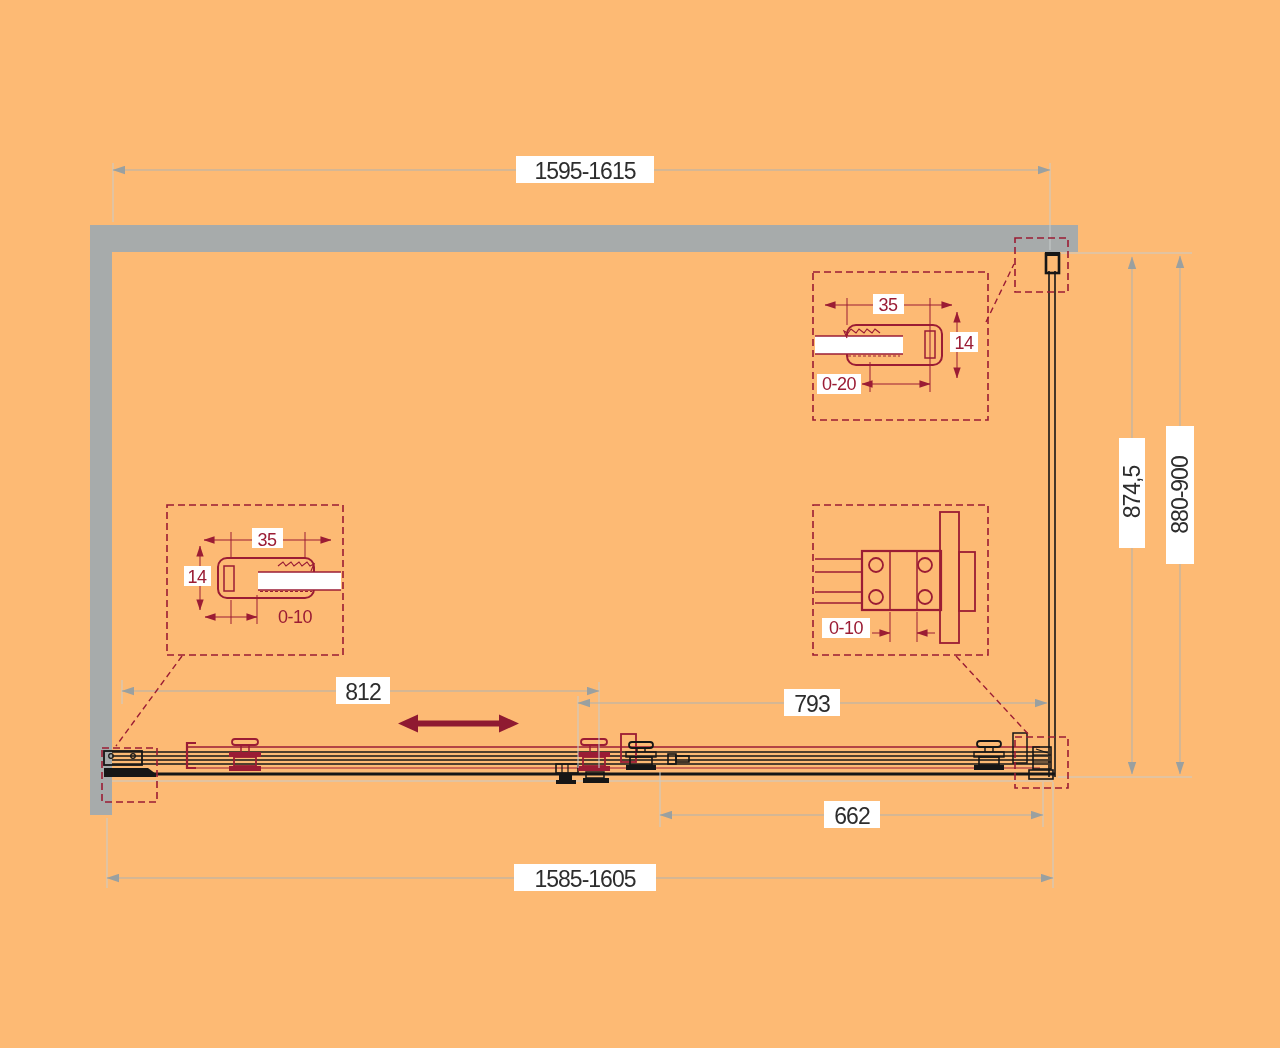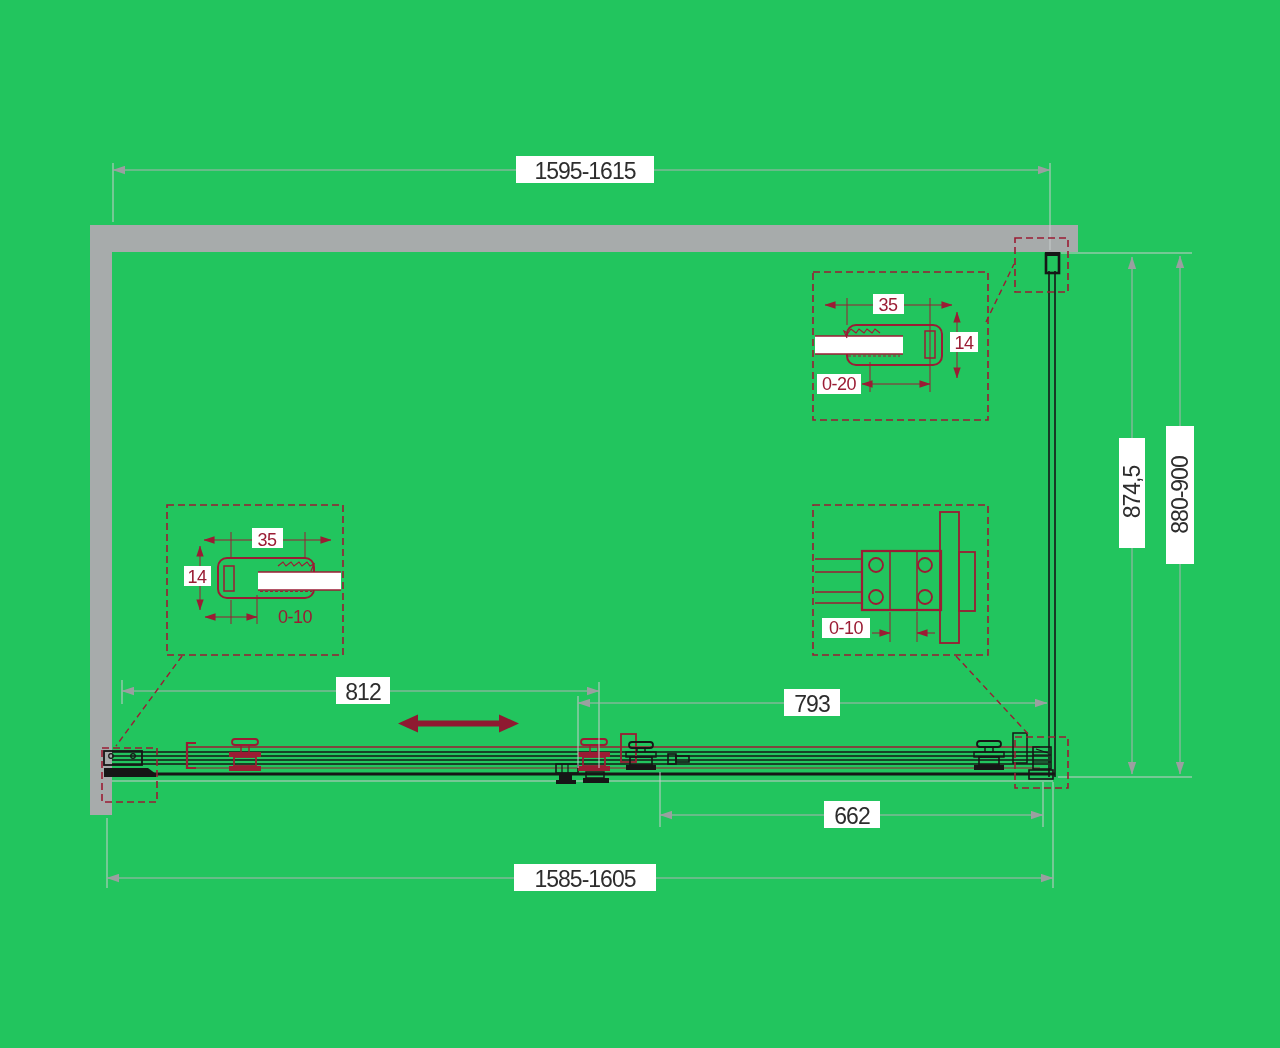--- a/index.html
+++ b/index.html
@@ -1,16 +1,16 @@
 <!DOCTYPE html>
 <html><head>
 <meta charset="utf-8">
 <style>
   html,body{margin:0;padding:0;background:#ffffff;}
-  .stage{position:relative;width:1280px;height:1048px;background:#22c55e;overflow:hidden;
+  .stage{position:relative;width:1280px;height:1048px;background:#fdba74;overflow:hidden;
          font-family:"Liberation Sans","DejaVu Sans",sans-serif;}
   svg text{font-family:"Liberation Sans","DejaVu Sans",sans-serif;}
   .dimT{font-size:23px;letter-spacing:-1px;fill:#2d2d2d;text-anchor:middle;}
   .dimS{font-size:18px;letter-spacing:-0.5px;fill:#9b1c34;text-anchor:middle;}
   .ext{stroke:#c7cccc;stroke-width:1;}
   .dln{stroke:#adb3b3;stroke-width:1;}
   .blk{stroke:#161616;fill:none;}
   .mar{stroke:#9b1c34;fill:none;}
   .dash{stroke:#9b1c34;fill:none;stroke-width:1.6;stroke-dasharray:7 4;}
 </style>

